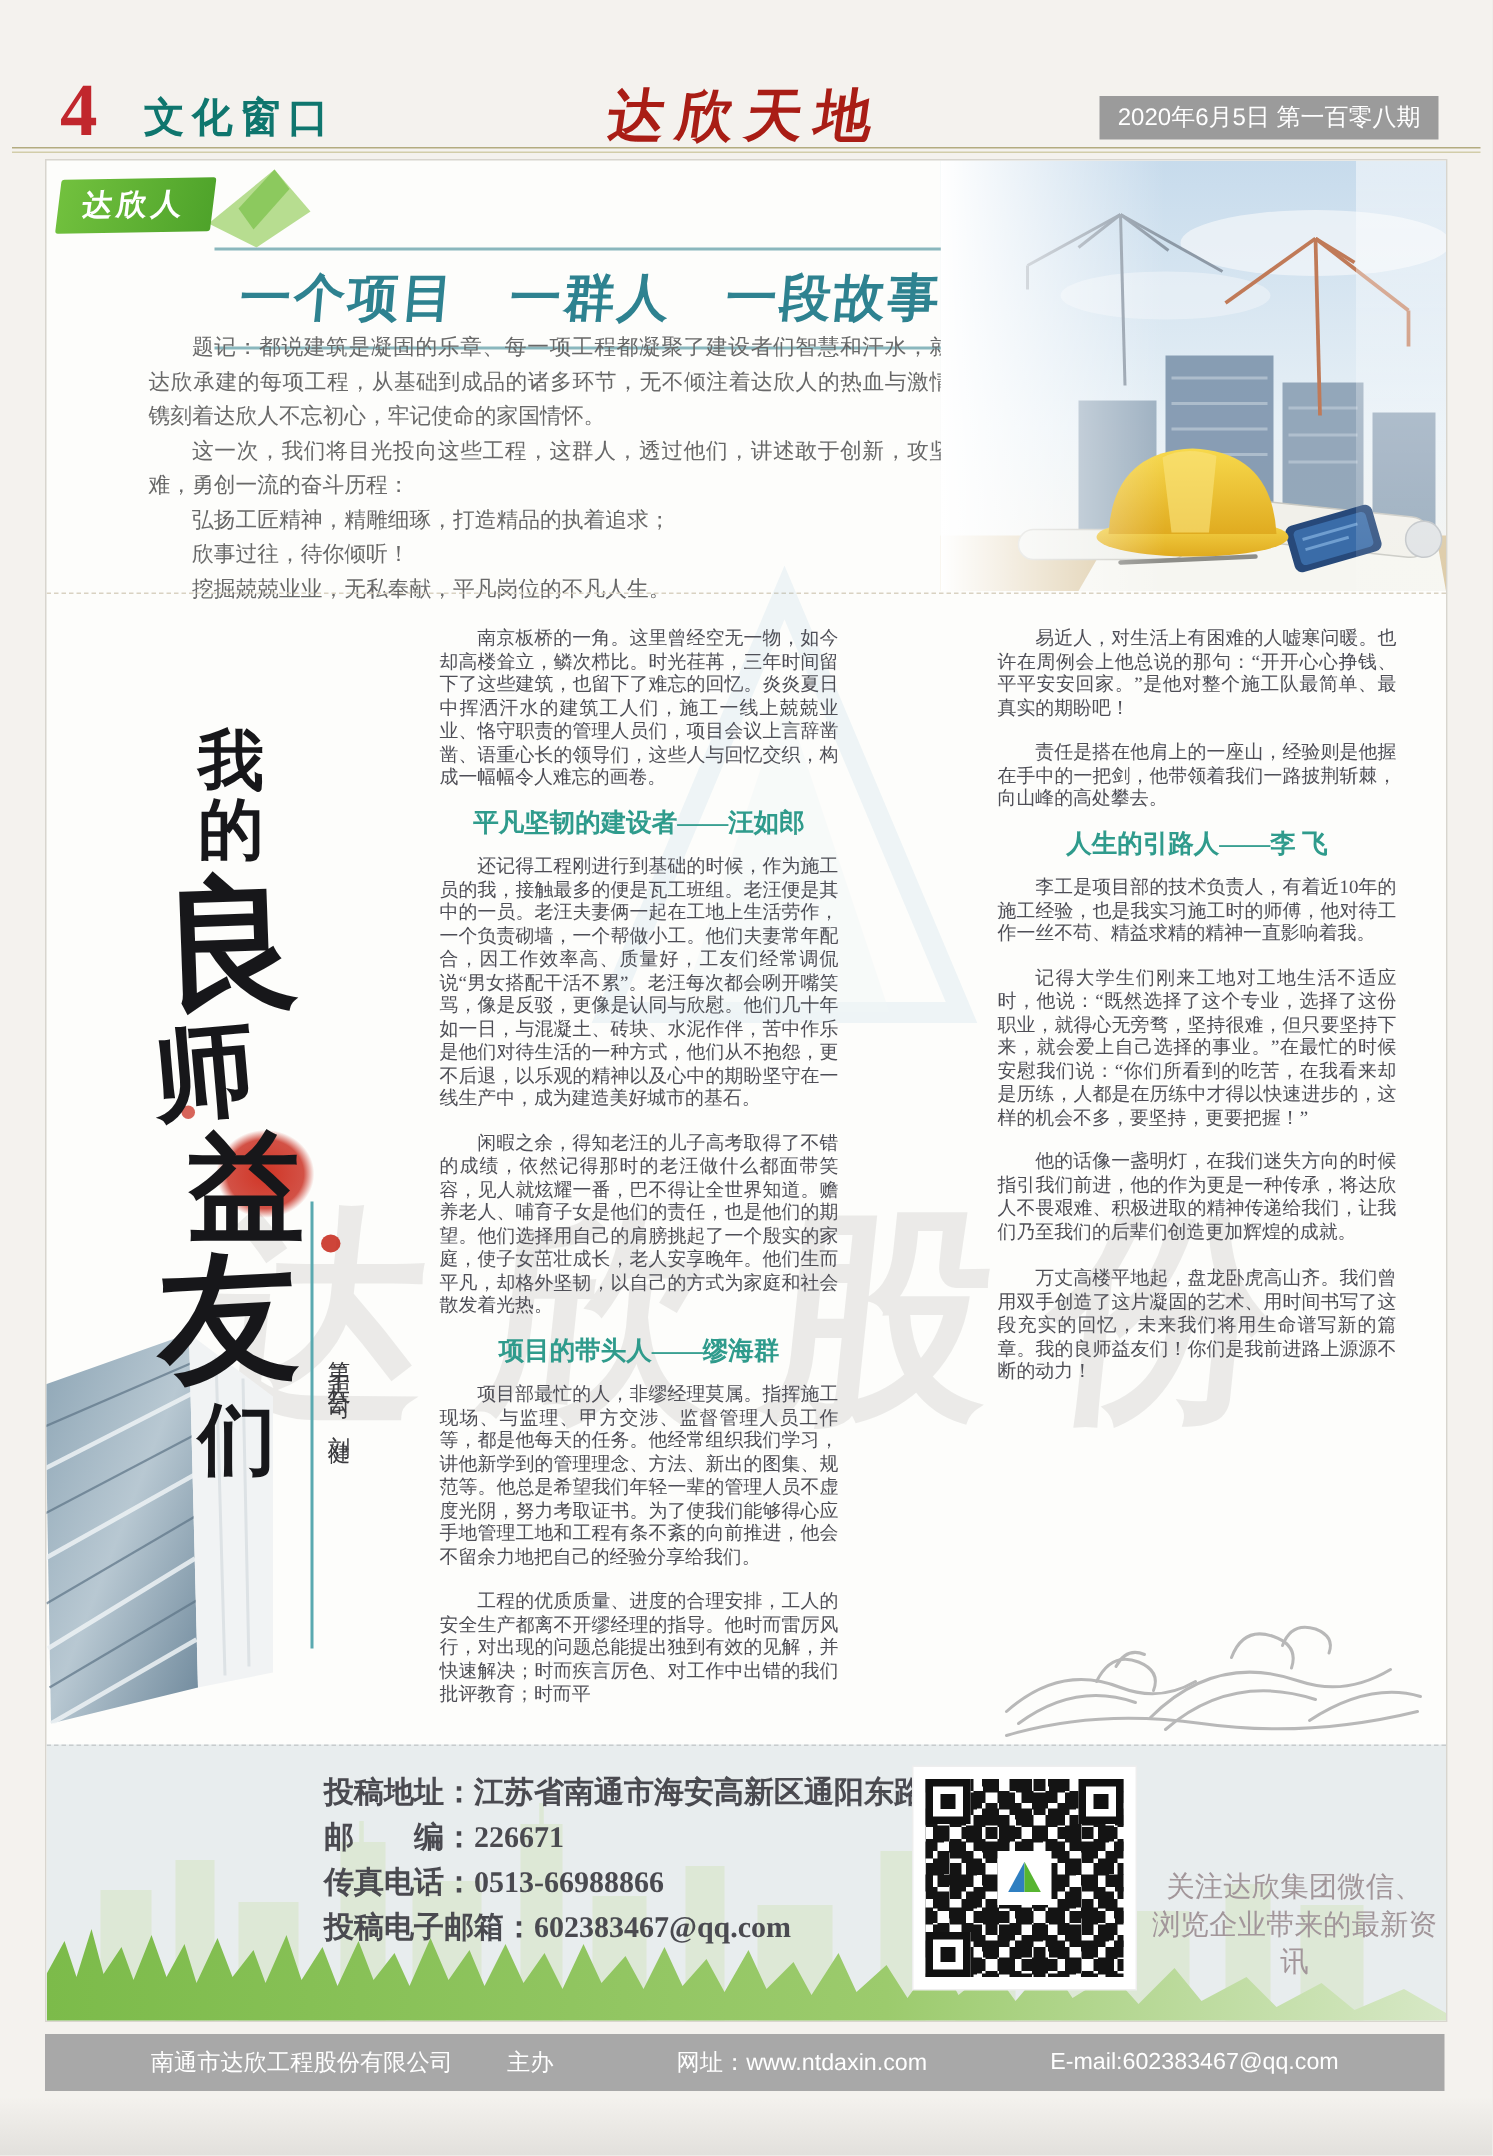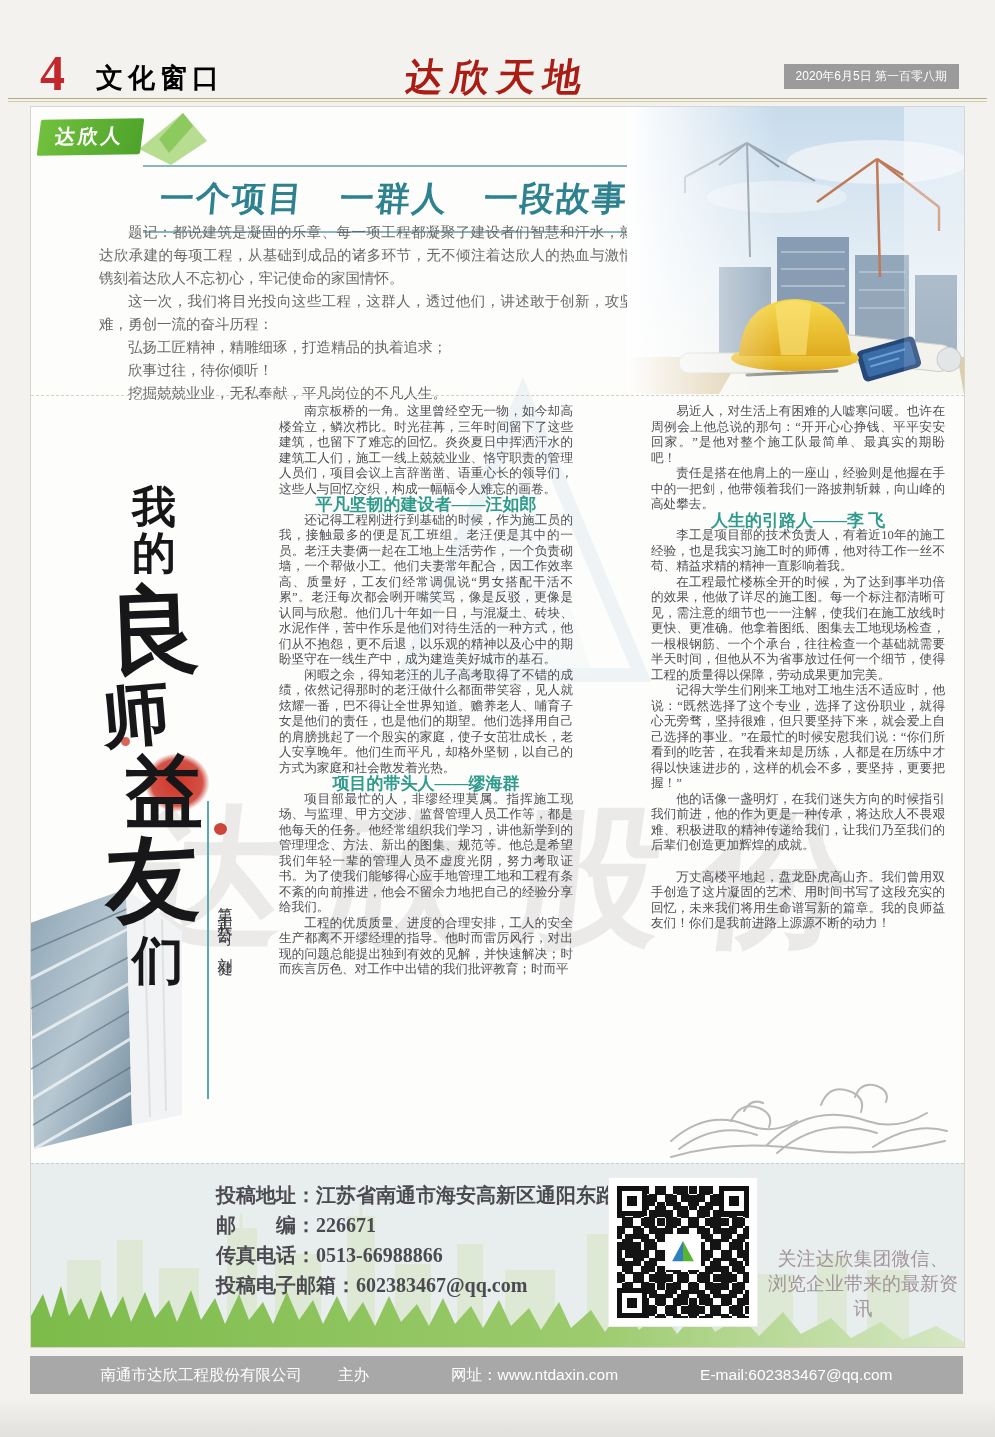--- a/index.html
+++ b/index.html
@@ -2,24 +2,24 @@
 <html><head>
 <meta charset="utf-8">
 <style>
   html,body{margin:0;padding:0;background:#e9e7e3;}
   #page{position:relative;width:995px;height:1437px;background:#f4f2ee;overflow:hidden;
         font-family:"Liberation Serif","DejaVu Serif",serif;}
   .abs{position:absolute;}
 
   
   .pageno{left:40px;top:48px;font-size:50px;line-height:1;color:#c1272d;font-weight:bold;}
-  .section-title{left:96px;top:60px;font-size:27px;font-weight:bold;color:#000000;letter-spacing:5px;}
+  .section-title{left:96px;top:60px;font-size:27px;font-weight:bold;color:#0f766e;letter-spacing:5px;}
   .masthead{left:0;right:0;top:52px;text-align:center;font-size:38px;color:#a91d15;font-weight:bold;
             letter-spacing:8px;transform:skewX(-8deg);}
-  .issue-badge{right:36px;top:64px;background:#9b9b9b;color:#fff;font-size:12px;padding:4px 12px;
+  .issue-badge{right:36px;top:64px;background:#9b9b9b;color:#fff;font-size:16px;padding:4px 12px;
                font-family:"Liberation Sans",sans-serif;}
   .header-rule{left:8px;width:979px;top:98px;height:2px;border-top:1px solid #b3ac80;border-bottom:1px solid #d2cda9;}
 
   
   .main-box{left:30px;top:106px;width:933px;height:1240px;background:#fdfdfb;border:1px solid #d8d5ce;overflow:hidden;}
 
   
   .tag{left:6px;top:4px;width:190px;height:52px;}
   .tag-arrow{position:absolute;left:88px;top:-2px;}
   .tag-body{position:absolute;left:2px;top:8px;display:inline-block;background:linear-gradient(100deg,#72c13e,#4ea32a);
@@ -61,21 +61,21 @@
   .blob::before{content:"";position:absolute;left:-2px;top:-6px;width:9px;height:9px;border-radius:50%;
         background:rgba(198,36,22,.7);}
 
   .byline-rule{left:176px;top:694px;width:2px;height:298px;background:#5aa9b0;z-index:2;}
   .byline{left:184px;top:788px;writing-mode:vertical-rl;font-size:15px;color:#3a3a3e;letter-spacing:5px;z-index:2;}
 
   .building{left:-1px;top:780px;z-index:1;}
 
   
   .col{width:294px;font-size:12.6px;line-height:15.5px;color:#4e4e56;text-align:justify;z-index:2;}
-  .col p{margin:0;text-indent:2em;}
+  .col p{margin:14px;text-indent:2em;}
   .col1{left:248px;top:297px;}
   .col2{left:620px;top:297px;}
   .sub{font-size:17px;color:#2f9b8c;text-align:center;font-weight:bold;margin:5px 0;text-indent:0 !important;}
   .gap-top{margin-top:16px !important;}
 
   .waves{left:638px;top:944px;z-index:1;}
 
   
   .bottom-panel{left:0;top:1056px;width:933px;height:184px;background:#e8edee;border-top:1px dashed #c7cccd;overflow:hidden;}
   .skyline{position:absolute;left:0;bottom:0;z-index:0;}
@@ -264,21 +264,20 @@
       <p class="sub">项目的带头人——缪海群</p>
       <p>项目部最忙的人，非缪经理莫属。指挥施工现场、与监理、甲方交涉、监督管理人员工作等，都是他每天的任务。他经常组织我们学习，讲他新学到的管理理念、方法、新出的图集、规范等。他总是希望我们年轻一辈的管理人员不虚度光阴，努力考取证书。为了使我们能够得心应手地管理工地和工程有条不紊的向前推进，他会不留余力地把自己的经验分享给我们。</p>
       <p>工程的优质质量、进度的合理安排，工人的安全生产都离不开缪经理的指导。他时而雷厉风行，对出现的问题总能提出独到有效的见解，并快速解决；时而疾言厉色、对工作中出错的我们批评教育；时而平</p>
     </div>
 
     <div class="abs col col2">
       <p>易近人，对生活上有困难的人嘘寒问暖。也许在周例会上他总说的那句：“开开心心挣钱、平平安安回家。”是他对整个施工队最简单、最真实的期盼吧！</p>
       <p>责任是搭在他肩上的一座山，经验则是他握在手中的一把剑，他带领着我们一路披荆斩棘，向山峰的高处攀去。</p>
       <p class="sub">人生的引路人——李 飞</p>
       <p>李工是项目部的技术负责人，有着近10年的施工经验，也是我实习施工时的师傅，他对待工作一丝不苟、精益求精的精神一直影响着我。</p>
-      <p>在工程最忙楼栋全开的时候，为了达到事半功倍的效果，他做了详尽的施工图。每一个标注都清晰可见，需注意的细节也一一注解，使我们在施工放线时更快、更准确。他拿着图纸、图集去工地现场检查，一根根钢筋、一个个承台，往往检查一个基础就需要半天时间，但他从不为省事放过任何一个细节，使得工程的质量得以保障，劳动成果更加完美。</p>
       <p>记得大学生们刚来工地对工地生活不适应时，他说：“既然选择了这个专业，选择了这份职业，就得心无旁骛，坚持很难，但只要坚持下来，就会爱上自己选择的事业。”在最忙的时候安慰我们说：“你们所看到的吃苦，在我看来却是历练，人都是在历练中才得以快速进步的，这样的机会不多，要坚持，更要把握！”</p>
       <p>他的话像一盏明灯，在我们迷失方向的时候指引我们前进，他的作为更是一种传承，将达欣人不畏艰难、积极进取的精神传递给我们，让我们乃至我们的后辈们创造更加辉煌的成就。</p>
       <p class="gap-top">万丈高楼平地起，盘龙卧虎高山齐。我们曾用双手创造了这片凝固的艺术、用时间书写了这段充实的回忆，未来我们将用生命谱写新的篇章。我的良师益友们！你们是我前进路上源源不断的动力！</p>
     </div>
 
     <svg class="abs waves" width="282" height="112" viewBox="0 0 282 112">
       <g stroke="#b8b8b8" fill="none" stroke-width="2" stroke-linecap="round">
         <path d="M2 90 Q38 58 78 74 Q104 84 128 70"></path>
         <path d="M10 98 Q48 70 88 84"></path>
         <path d="M62 70 q10 -20 28 -13 q15 6 10 19"></path>

